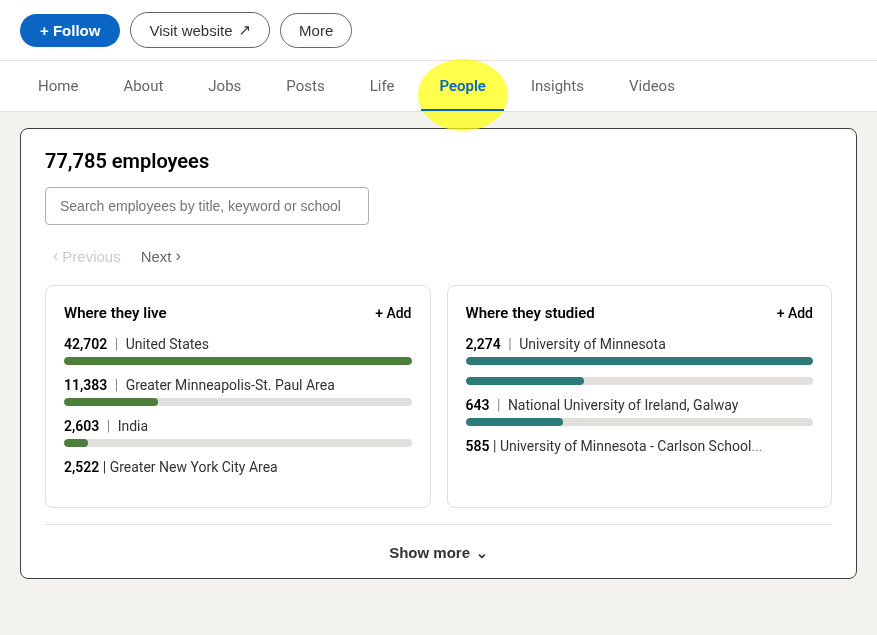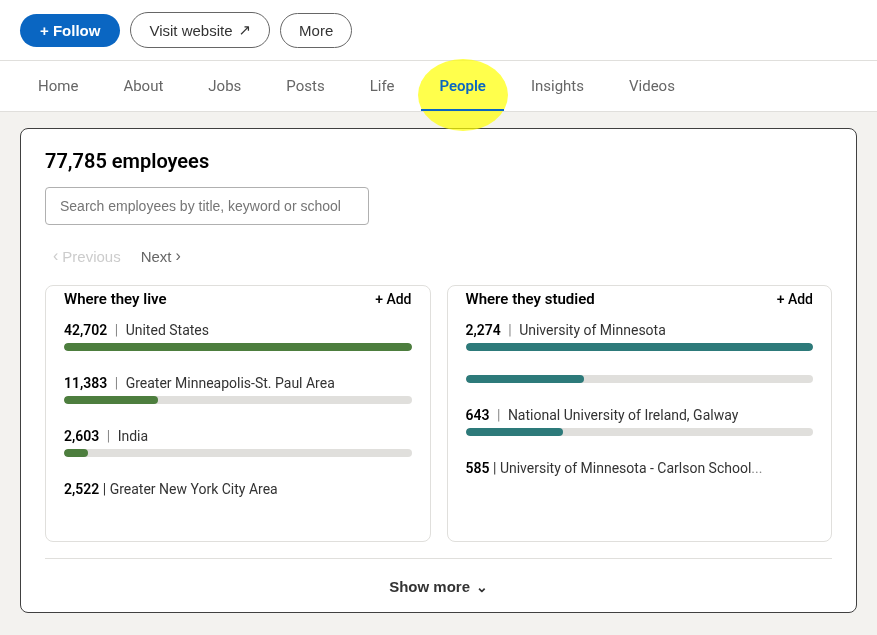--- a/index.html
+++ b/index.html
@@ -149,42 +149,42 @@
       display: grid;
       grid-template-columns: 1fr 1fr;
       gap: 16px;
       margin-top: 4px;
       padding-bottom: 0;
     }
     .insight-card {
       background: #fff;
       border: 1px solid #e0dfdc;
       border-radius: 8px;
-      padding: 4px 18px 16px 18px;
+      padding: 18px 18px 16px 18px;
     }
     .insight-card-title {
       font-size: 15px;
       font-weight: 600;
       color: #000;
       margin-bottom: 14px;
       display: flex;
       justify-content: space-between;
       align-items: center;
     }
     .insight-card-title-add {
       font-size: 14px;
       color: #000000;
       font-weight: 500;
       cursor: pointer;
       display: flex;
       align-items: center;
       gap: 3px;
     }
     .insight-row {
-      margin-bottom: 24px;
+      margin-bottom: 12px;
     }
     .insight-row-label {
       font-size: 14px;
       color: #333;
       margin-bottom: 5px;
     }
     .insight-row-label span.count {
       font-weight: 600;
       color: #000;
     }

